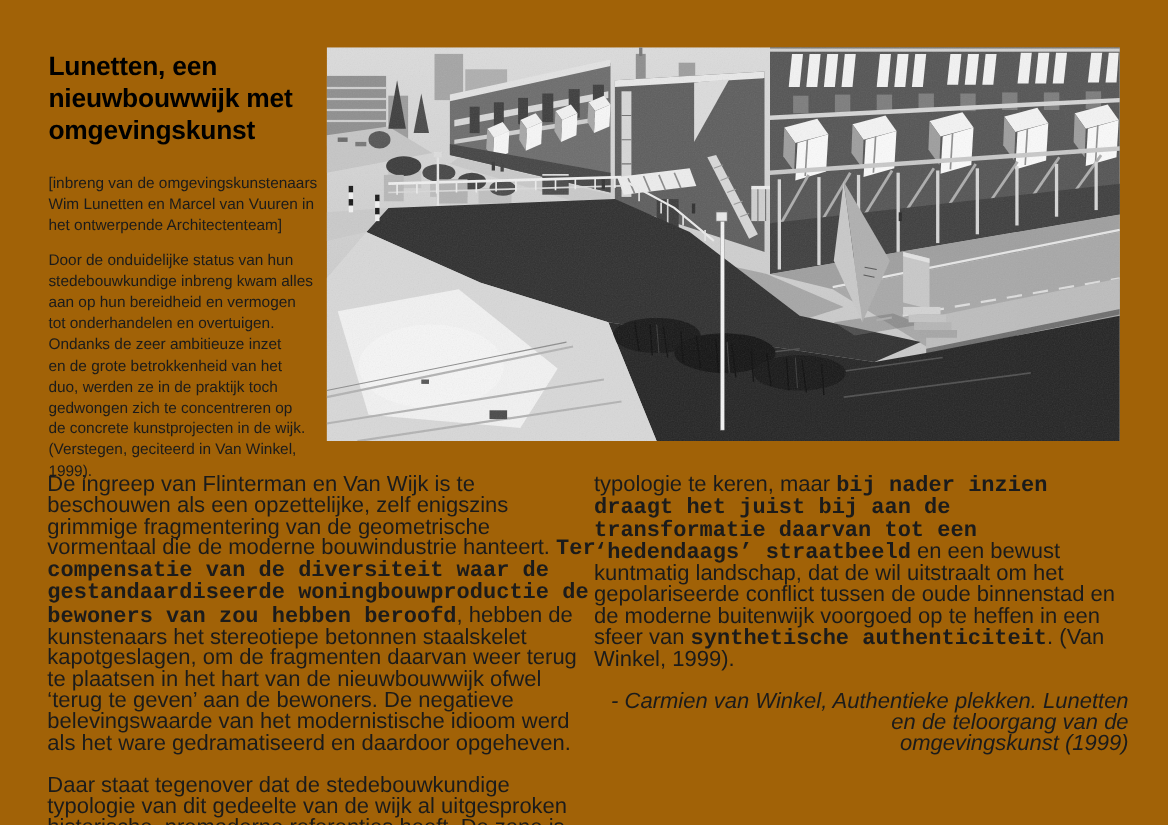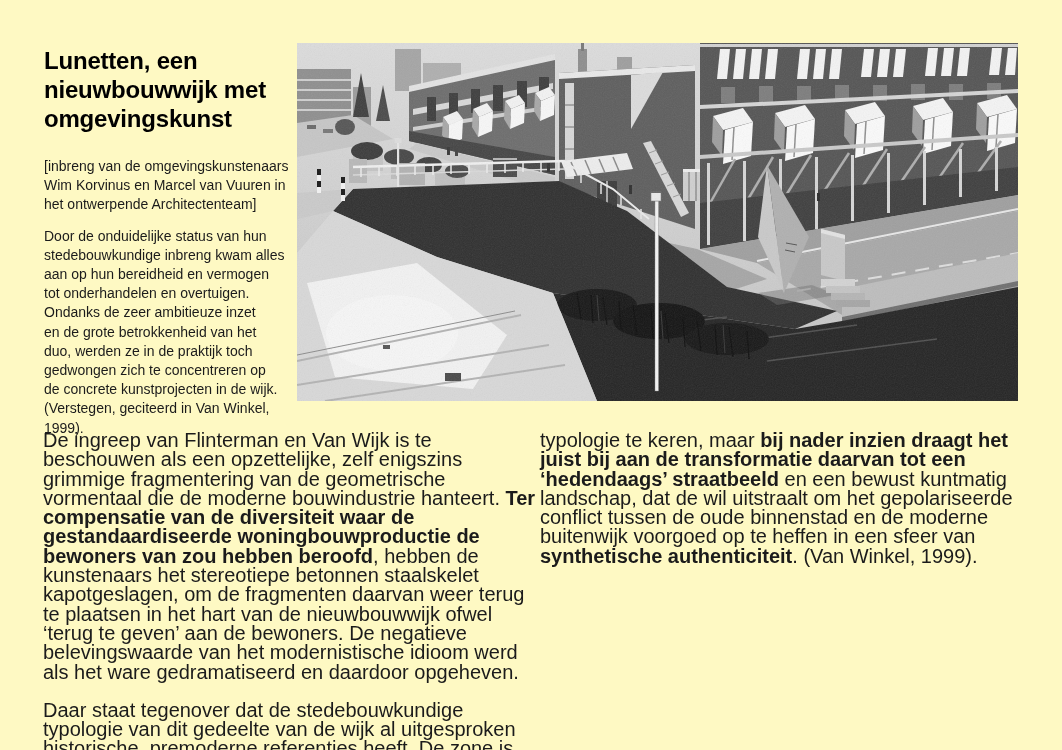--- a/index.html
+++ b/index.html
@@ -1,44 +1,44 @@
 <!DOCTYPE html>
 <html><head>
 <meta charset="utf-8">
 <style>
   html,body{margin:0;padding:0;background:#ffffff;}
   body{width:1062px;height:750px;position:relative;overflow:hidden;
        font-family:"Liberation Sans",sans-serif;color:#1b1b1b;}
   .abs{position:absolute;}
-  .page{position:absolute;inset:0;background:#fef9c3;}
+  .page{position:absolute;inset:0;background:#a16207;}
   h1.title{font-size:24px;line-height:29px;font-weight:700;color:#000;
            margin:0 0 24px 0;white-space:pre-line;letter-spacing:-0.2px;}
   .note,.quote{font-size:14px;line-height:19.2px;margin:0;white-space:pre-line;}
   .note{margin-bottom:12px;}
   .left-col{left:44px;top:46px;width:254px;}
   .photo-fig{left:297px;top:43px;width:721px;height:358px;margin:0;}
   .photo-fig svg{display:block;}
   .body-col p{font-size:20px;line-height:19.3px;margin:0 0 19px 0;}
   .col-left{left:43px;top:431px;width:500px;}
   .col-right{left:540px;top:431px;width:486px;}
   .citation{font-style:italic;text-align:right;white-space:pre-line;
             font-size:14px;line-height:19.3px;margin-top:13px;}
-  b{font-weight:700;}
+  b{font-weight:700;font-family:Liberation Mono, monospace;}
 </style>
 </head>
 <body>
 
 <div class="page">
 
   <header class="abs left-col">
     <h1 class="title">Lunetten, een
 nieuwbouwwijk met
 omgevingskunst</h1>
     <p class="note">[inbreng van de omgevingskunstenaars
-Wim Korvinus en Marcel van Vuuren in
+Wim Lunetten en Marcel van Vuuren in
 het ontwerpende Architectenteam]</p>
     <p class="quote">Door de onduidelijke status van hun
 stedebouwkundige inbreng kwam alles
 aan op hun bereidheid en vermogen
 tot onderhandelen en overtuigen.
 Ondanks de zeer ambitieuze inzet
 en de grote betrokkenheid van het
 duo, werden ze in de praktijk toch
 gedwongen zich te concentreren op
 de concrete kunstprojecten in de wijk.
@@ -391,15 +391,17 @@
     </svg>
   </figure>
 
   <section class="abs body-col col-left">
     <p><span>De ingreep van Flinterman en Van Wijk is te beschouwen als een opzettelijke, zelf enigszins grimmige fragmentering van de geometrische vormentaal die de moderne bouwindustrie hanteert. </span><b>Ter compensatie van de diversiteit waar de gestandaardiseerde woningbouwproductie de bewoners van zou hebben beroofd</b><span>, hebben de kunstenaars het stereotiepe betonnen staalskelet kapotgeslagen, om de fragmenten daarvan weer terug te plaatsen in het hart van de nieuwbouwwijk ofwel ‘terug te geven’ aan de bewoners. De negatieve belevingswaarde van het modernistische idioom werd als het ware gedramatiseerd en daardoor opgeheven.</span></p>
     <p><span>Daar staat tegenover dat de stedebouwkundige typologie van dit gedeelte van de wijk al uitgesproken historische, premoderne referenties heeft. De zone is gemodelleerd naar een gekromde Middeleeuwse stadsgracht met smalle bruggetjes en kades. Op het eerste gezicht lijkt het omgevingskunstwerk van Flinterman en Van Wijk - als een fragmentatiebom uit de lucht gevallen - zich tegen de de authenticiteit van de historiserende</span></p>
   </section>
 
   <section class="abs body-col col-right">
     <p><span>typologie te keren, maar </span><b>bij nader inzien draagt het juist bij aan de transformatie daarvan tot een ‘hedendaags’ straatbeeld</b><span> en een bewust kuntmatig landschap, dat de wil uitstraalt om het gepolariseerde conflict tussen de oude binnenstad en de moderne buitenwijk voorgoed op te heffen in een sfeer van </span><b>synthetische authenticiteit</b><span>. (Van Winkel, 1999).</span></p>
+    <p class="citation">- Carmien van Winkel, Authentieke plekken. Lunetten en de teloorgang van de
+omgevingskunst (1999)</p>
   </section>
 
 </div>
 
 </body></html>

